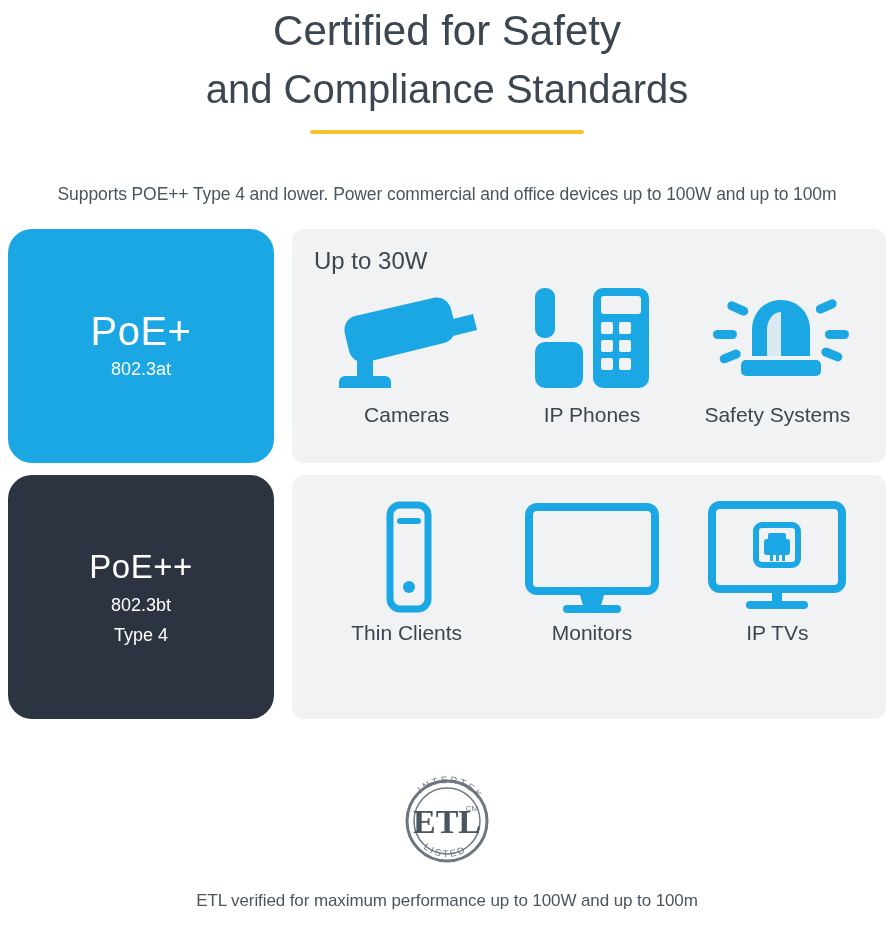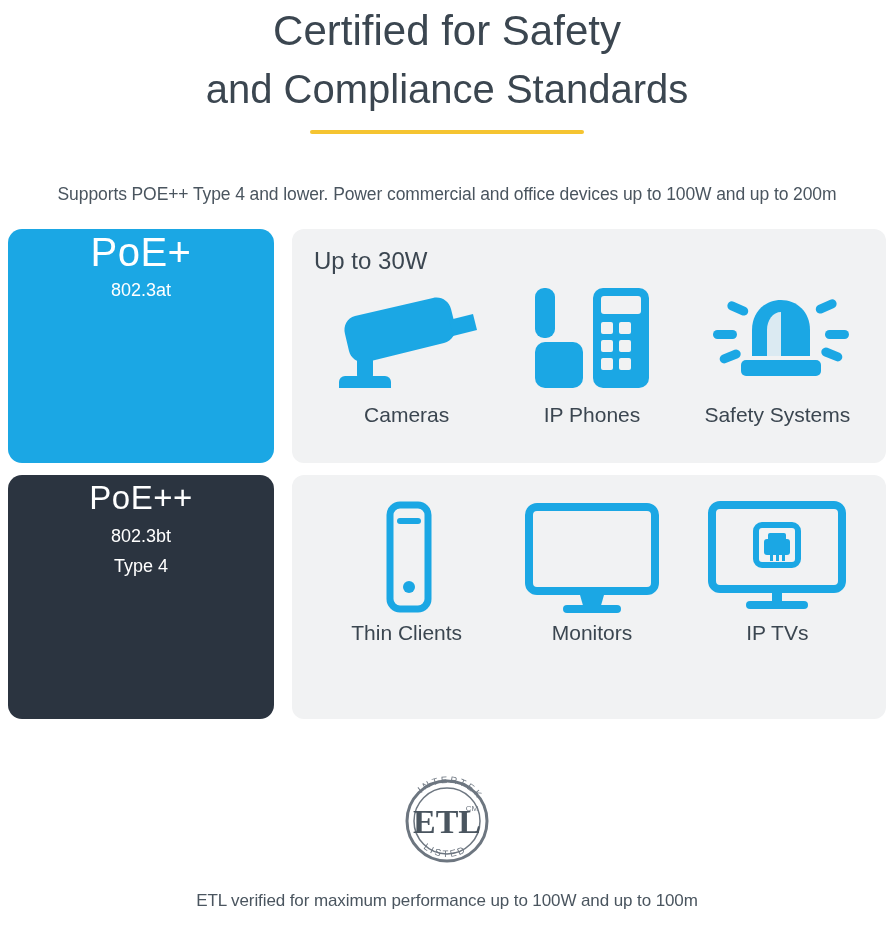--- a/index.html
+++ b/index.html
@@ -59,24 +59,25 @@
   }
   .row {
     display: flex;
     align-items: stretch;
     gap: 18px;
     margin-bottom: 12px;
     padding: 0 4px;
   }
   .badge {
     width: 266px;
-    border-radius: 14px;
+    border-radius: 24px;
     display: flex;
     flex-direction: column;
     align-items: center;
+    justify-content: center;
     color: #ffffff;
     flex: none;
   }
   .badge.poeplus {
     background: #1ba7e4;
     height: 234px;
   }
   .badge.poeplusplus {
     background: #2b3440;
     height: 244px;
@@ -156,21 +157,21 @@
 <body>
 
 <div class="page">
 
   <div class="header">
     <div class="title-line l1">Certified for Safety</div>
     <div class="title-line l2">and Compliance Standards</div>
     <div class="underline"></div>
   </div>
 
-  <div class="subtitle">Supports POE++ Type 4 and lower. Power commercial and office devices up to 100W and up to 200m</div>
+  <div class="subtitle">Supports POE++ Type 4 and lower. Power commercial and office devices up to 100W and up to 100m</div>
 
   <div class="rows">
 
     <div class="row">
       <div class="badge poeplus">
         <div class="badge-title">PoE+</div>
         <div class="badge-sub">802.3at</div>
       </div>
 
       <div class="panel">

